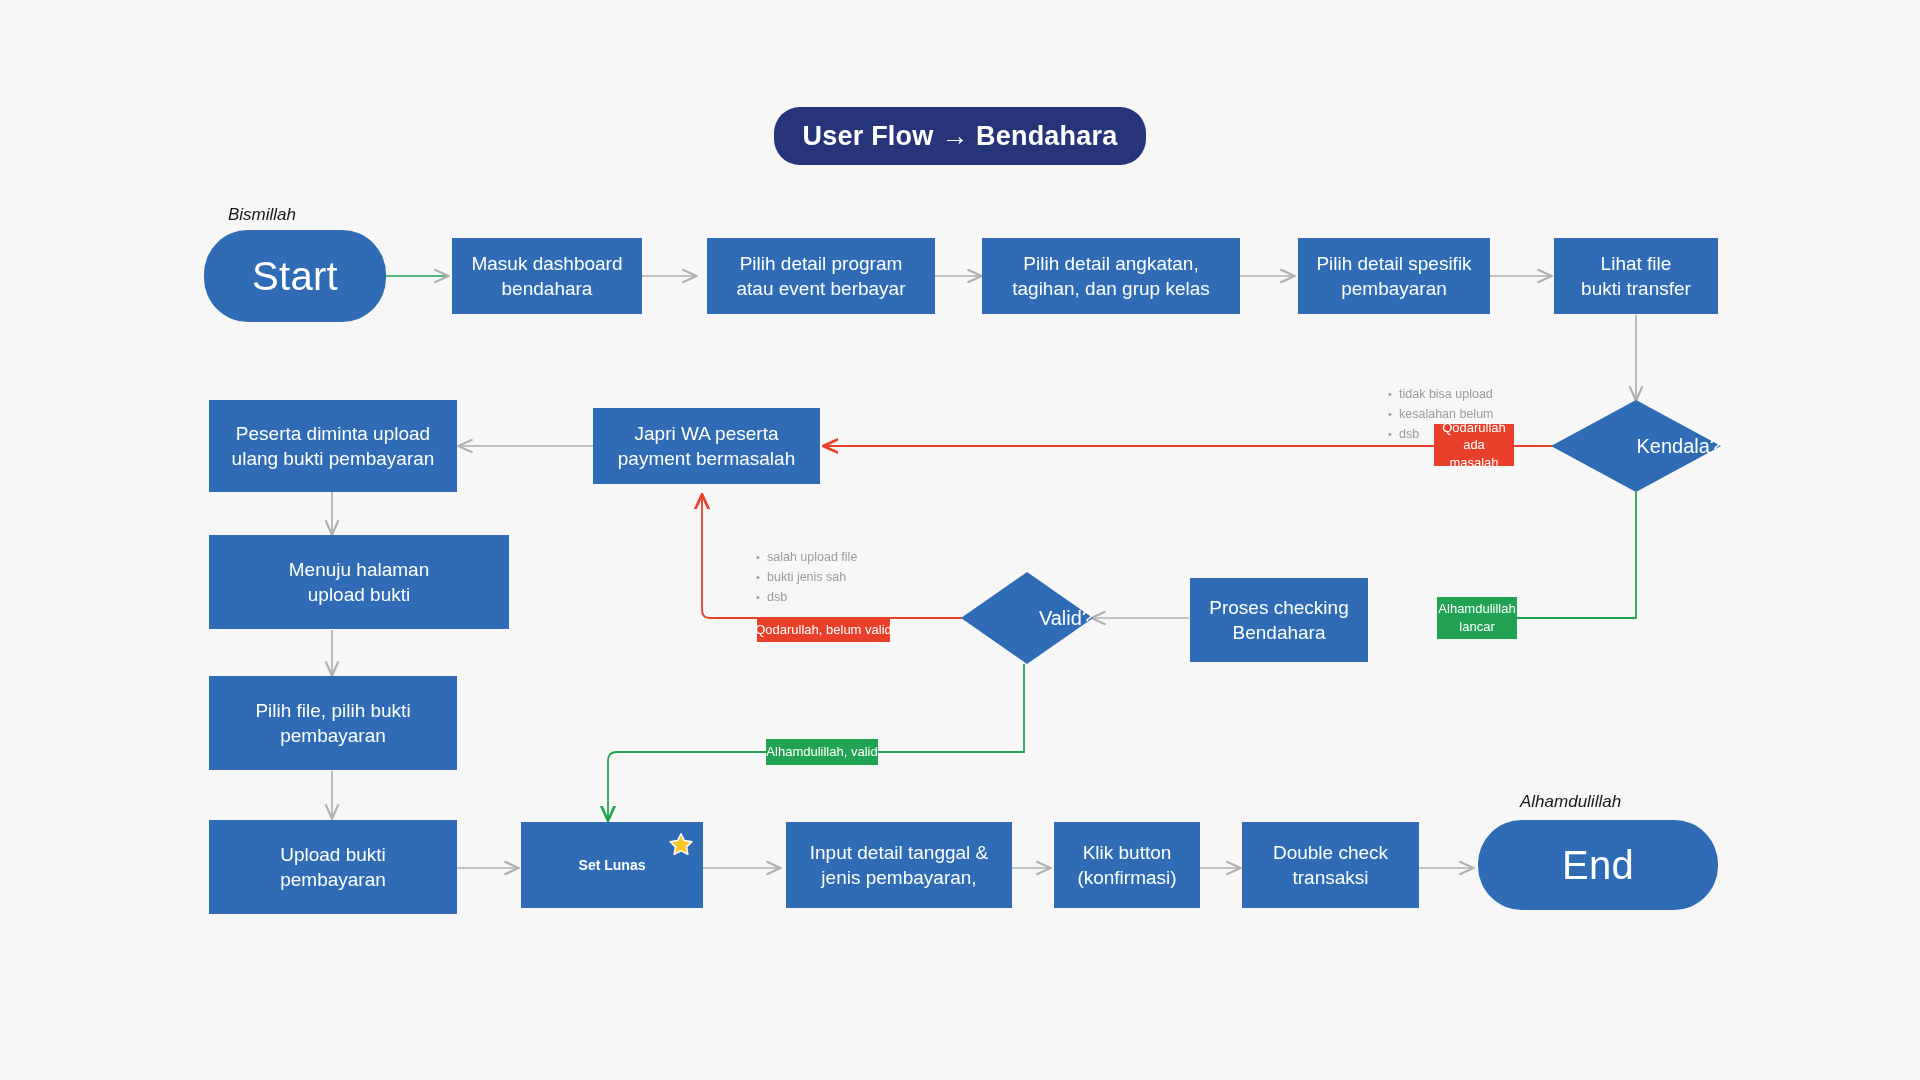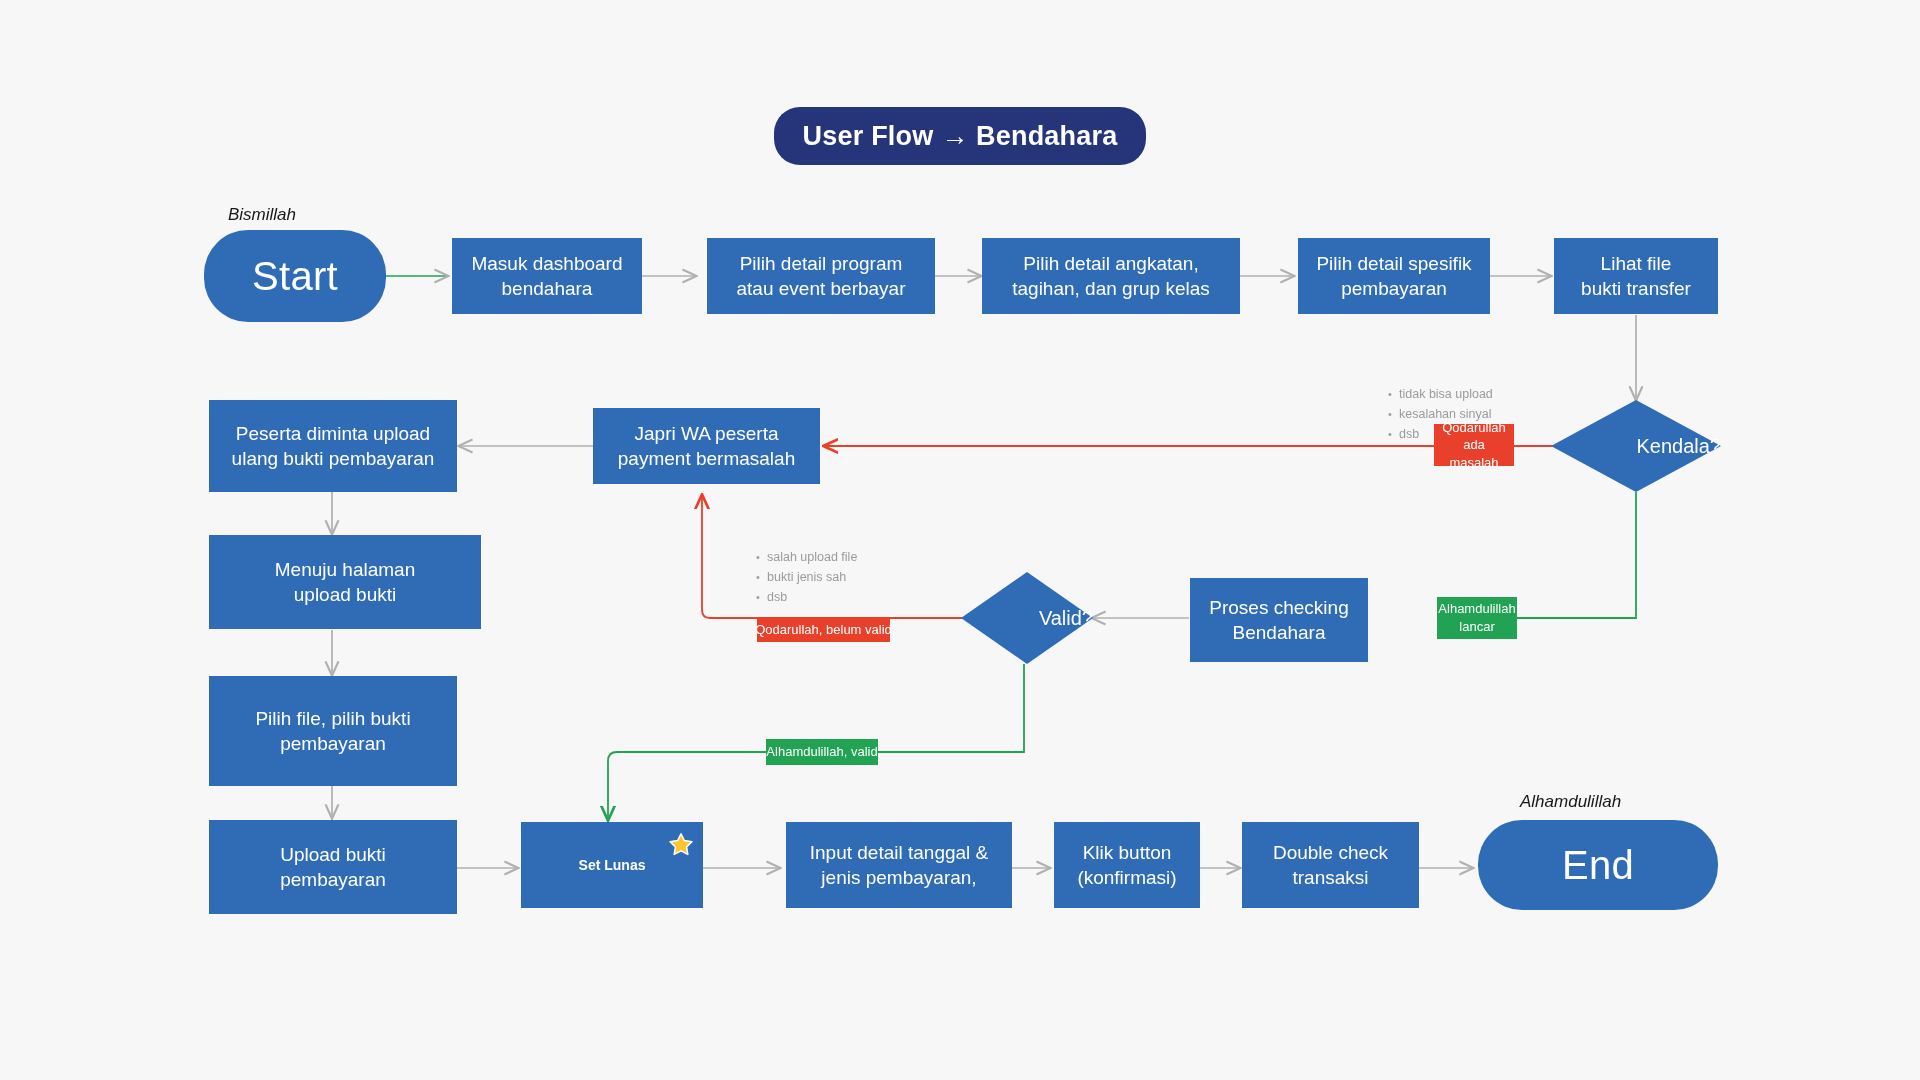--- a/index.html
+++ b/index.html
@@ -211,41 +211,41 @@
     <div class="dlabel">Kendala?</div>
   </div>
 
   <div class="note" style="left:1388px; top:385px;">
     <div class="bullet-row">
       <span class="dot">•</span>
       <span>tidak bisa upload</span>
     </div>
     <div class="bullet-row">
       <span class="dot">•</span>
-      <span>kesalahan sinyal</span>
+      <span>kesalahan belum</span>
     </div>
     <div class="bullet-row">
       <span class="dot">•</span>
       <span>dsb</span>
     </div>
   </div>
 
   <div class="edge-label red two-line" style="left:1434px; top:424px; width:80px; height:42px; white-space:pre-line;">Qodarullah
 ada masalah</div>
 
   <div class="node" style="left:593px; top:408px; width:227px; height:76px; white-space:pre-line;">Japri WA peserta
 payment bermasalah</div>
 
   <div class="node" style="left:209px; top:400px; width:248px; height:92px; white-space:pre-line;">Peserta diminta upload
 ulang bukti pembayaran</div>
 
-  <div class="node" style="left:209px; top:535px; width:272px; height:94px; white-space:pre-line;">Menuju halaman
+  <div class="node" style="left:209px; top:535px; width:300px; height:94px; white-space:pre-line;">Menuju halaman
 upload bukti</div>
 
-  <div class="node" style="left:209px; top:676px; width:248px; height:110px; white-space:pre-line;">Pilih file, pilih bukti
+  <div class="node" style="left:209px; top:676px; width:248px; height:94px; white-space:pre-line;">Pilih file, pilih bukti
 pembayaran</div>
 
   <div class="node" style="left:209px; top:820px; width:248px; height:94px; white-space:pre-line;">Upload bukti
 pembayaran</div>
 
   <div class="diamond" style="left:961px; top:572px; width:132px; height:92px;">
     <div class="dshape"></div>
     <div class="dlabel">Valid?</div>
   </div>
 

